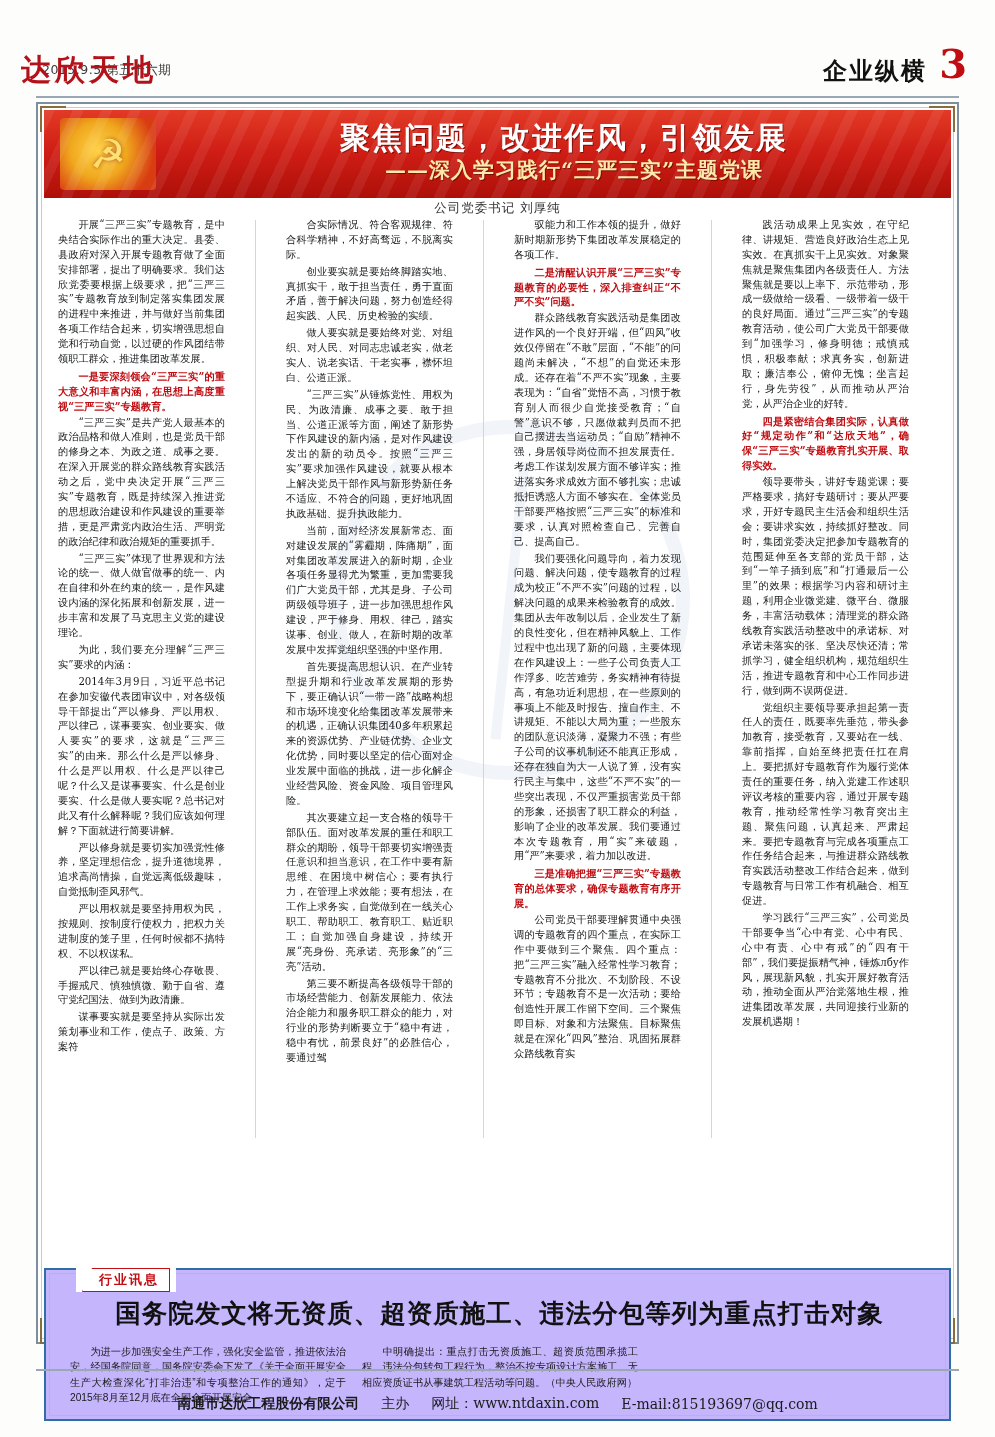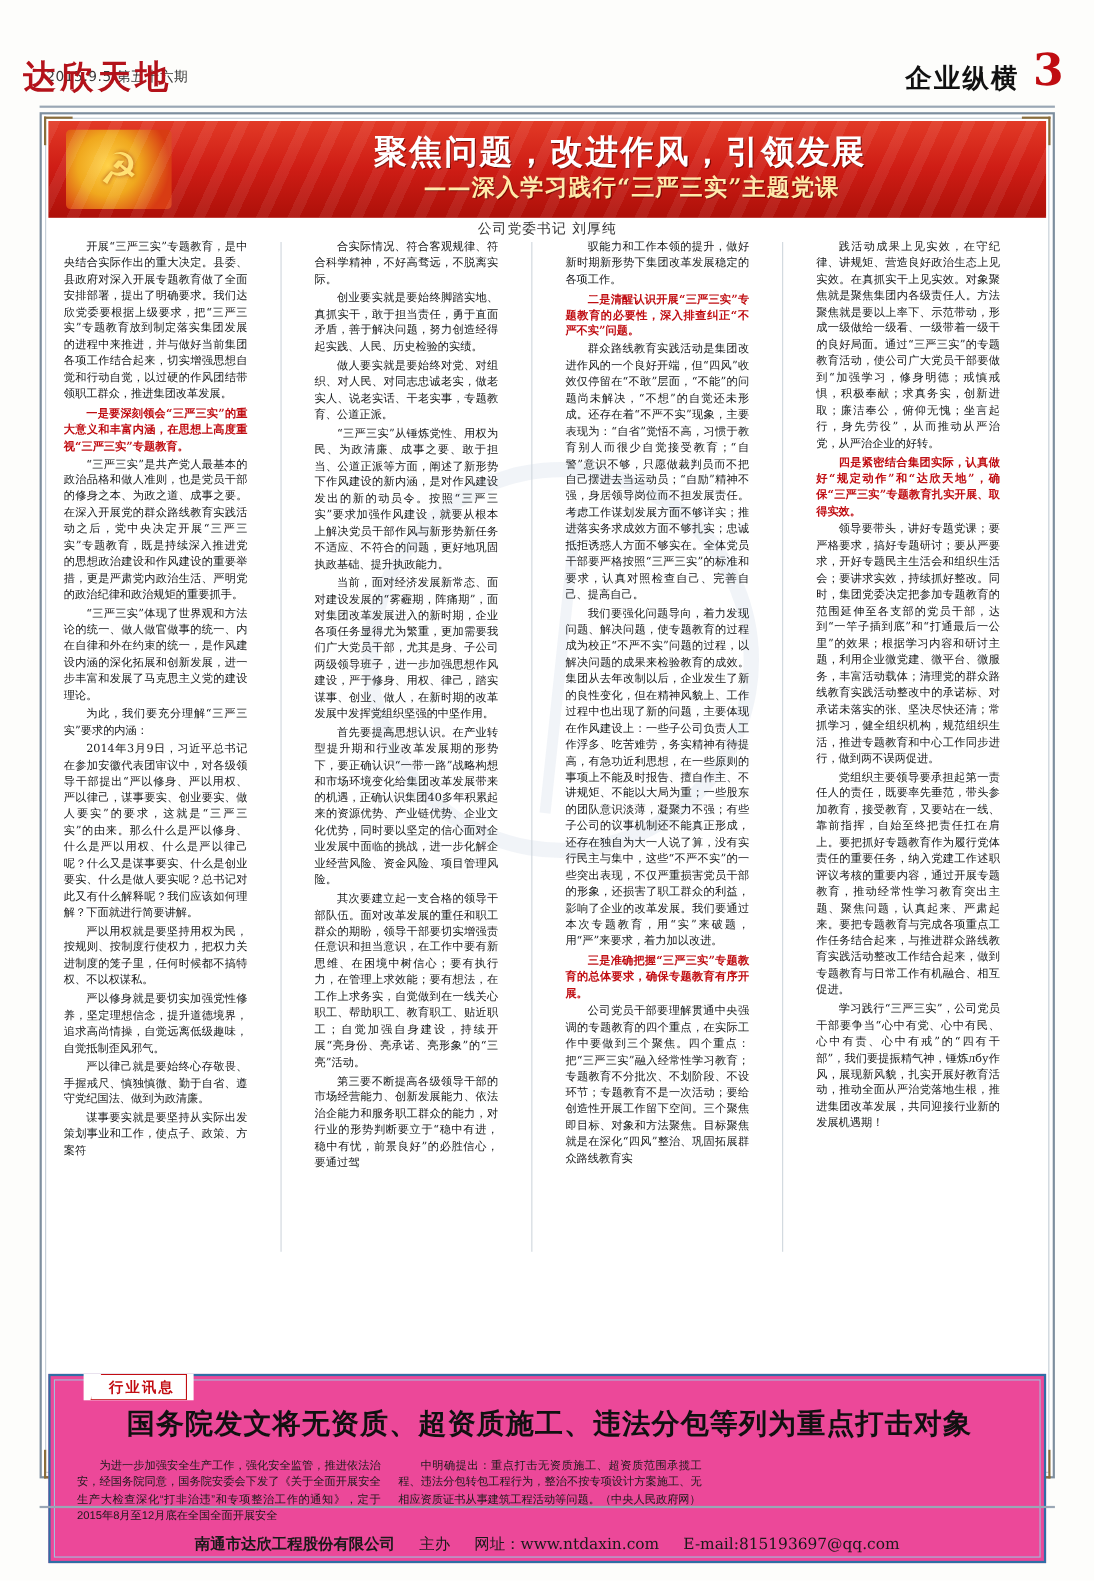--- a/index.html
+++ b/index.html
@@ -143,23 +143,23 @@
     position:absolute; right:60px; bottom:118px;
     background:#c20d12; color:#fff;
     font-family:"DejaVu Serif","Liberation Serif",serif;
     font-weight:bold; font-size:14px;
     padding:4px 14px 4px 22px;
     letter-spacing:2px;
     clip-path:polygon(12px 0,100% 0,100% 100%,0 100%);
   }
   
   .storybox {
-    position:absolute; left:44px; bottom:16px; width:907px; height:172px;
+    position:absolute; left:44px; bottom:16px; width:907px; height:153px;
     border:2px solid #2f6ea5;
-    background:#ec4899;
+    background:#c4b5fd;
   }
   .storybox:before{
     content:""; position:absolute; inset:3px; border:1px solid #9fc0dd;
   }
   .tag-industry {
     position:absolute; left:30px; top:-2px;
     background:#fff; padding:0 6px;
   }
   .tag-industry span{
     display:inline-block;
@@ -229,32 +229,32 @@
 
   <div class="cols">
 
     <div class="col">
       <p>开展“三严三实”专题教育，是中央结合实际作出的重大决定。县委、县政府对深入开展专题教育做了全面安排部署，提出了明确要求。我们达欣党委要根据上级要求，把“三严三实”专题教育放到制定落实集团发展的进程中来推进，并与做好当前集团各项工作结合起来，切实增强思想自觉和行动自觉，以过硬的作风团结带领职工群众，推进集团改革发展。</p>
       <p class="lead">一是要深刻领会“三严三实”的重大意义和丰富内涵，在思想上高度重视“三严三实”专题教育。</p>
       <p>“三严三实”是共产党人最基本的政治品格和做人准则，也是党员干部的修身之本、为政之道、成事之要。在深入开展党的群众路线教育实践活动之后，党中央决定开展“三严三实”专题教育，既是持续深入推进党的思想政治建设和作风建设的重要举措，更是严肃党内政治生活、严明党的政治纪律和政治规矩的重要抓手。</p>
       <p>“三严三实”体现了世界观和方法论的统一、做人做官做事的统一、内在自律和外在约束的统一，是作风建设内涵的深化拓展和创新发展，进一步丰富和发展了马克思主义党的建设理论。</p>
       <p>为此，我们要充分理解“三严三实”要求的内涵：</p>
       <p>2014年3月9日，习近平总书记在参加安徽代表团审议中，对各级领导干部提出“严以修身、严以用权、严以律己，谋事要实、创业要实、做人要实”的要求，这就是“三严三实”的由来。那么什么是严以修身、什么是严以用权、什么是严以律己呢？什么又是谋事要实、什么是创业要实、什么是做人要实呢？总书记对此又有什么解释呢？我们应该如何理解？下面就进行简要讲解。</p>
+      <p>严以修身就是要切实加强党性修养，坚定理想信念，提升道德境界，追求高尚情操，自觉远离低级趣味，自觉抵制歪风邪气。</p>
       <p>严以用权就是要坚持用权为民，按规则、按制度行使权力，把权力关进制度的笼子里，任何时候都不搞特权、不以权谋私。</p>
-      <p>严以修身就是要切实加强党性修养，坚定理想信念，提升道德境界，追求高尚情操，自觉远离低级趣味，自觉抵制歪风邪气。</p>
       <p>严以律己就是要始终心存敬畏、手握戒尺、慎独慎微、勤于自省、遵守党纪国法、做到为政清廉。</p>
       <p>谋事要实就是要坚持从实际出发策划事业和工作，使点子、政策、方案符</p>
       <p></p>
     </div>
     <div class="col-sep"></div>
 
     <div class="col">
       <p>合实际情况、符合客观规律、符合科学精神，不好高骛远，不脱离实际。</p>
       <p>创业要实就是要始终脚踏实地、真抓实干，敢于担当责任，勇于直面矛盾，善于解决问题，努力创造经得起实践、人民、历史检验的实绩。</p>
-      <p>做人要实就是要始终对党、对组织、对人民、对同志忠诚老实，做老实人、说老实话、干老实事，专题教育、公道正派。</p>
+      <p>做人要实就是要始终对党、对组织、对人民、对同志忠诚老实，做老实人、说老实话、干老实事，襟怀坦白、公道正派。</p>
       <p>“三严三实”从锤炼党性、用权为民、为政清廉、成事之要、敢于担当、公道正派等方面，阐述了新形势下作风建设的新内涵，是对作风建设发出的新的动员令。按照“三严三实”要求加强作风建设，就要从根本上解决党员干部作风与新形势新任务不适应、不符合的问题，更好地巩固执政基础、提升执政能力。</p>
       <p>当前，面对经济发展新常态、面对建设发展的“雾霾期，阵痛期”，面对集团改革发展进入的新时期，企业各项任务显得尤为繁重，更加需要我们广大党员干部，尤其是身、子公司两级领导班子，进一步加强思想作风建设，严于修身、用权、律己，踏实谋事、创业、做人，在新时期的改革发展中发挥党组织坚强的中坚作用。</p>
       <p>首先要提高思想认识。在产业转型提升期和行业改革发展期的形势下，要正确认识“一带一路”战略构想和市场环境变化给集团改革发展带来的机遇，正确认识集团40多年积累起来的资源优势、产业链优势、企业文化优势，同时要以坚定的信心面对企业发展中面临的挑战，进一步化解企业经营风险、资金风险、项目管理风险。</p>
       <p>其次要建立起一支合格的领导干部队伍。面对改革发展的重任和职工群众的期盼，领导干部要切实增强责任意识和担当意识，在工作中要有新思维、在困境中树信心；要有执行力，在管理上求效能；要有想法，在工作上求务实，自觉做到在一线关心职工、帮助职工、教育职工、贴近职工；自觉加强自身建设，持续开展“亮身份、亮承诺、亮形象”的“三亮”活动。</p>
       <p>第三要不断提高各级领导干部的市场经营能力、创新发展能力、依法治企能力和服务职工群众的能力，对行业的形势判断要立于“稳中有进，稳中有忧，前景良好”的必胜信心，要通过驾</p>
     </div>
     <div class="col-sep"></div>
 
     <div class="col">
       <p>驭能力和工作本领的提升，做好新时期新形势下集团改革发展稳定的各项工作。</p>

